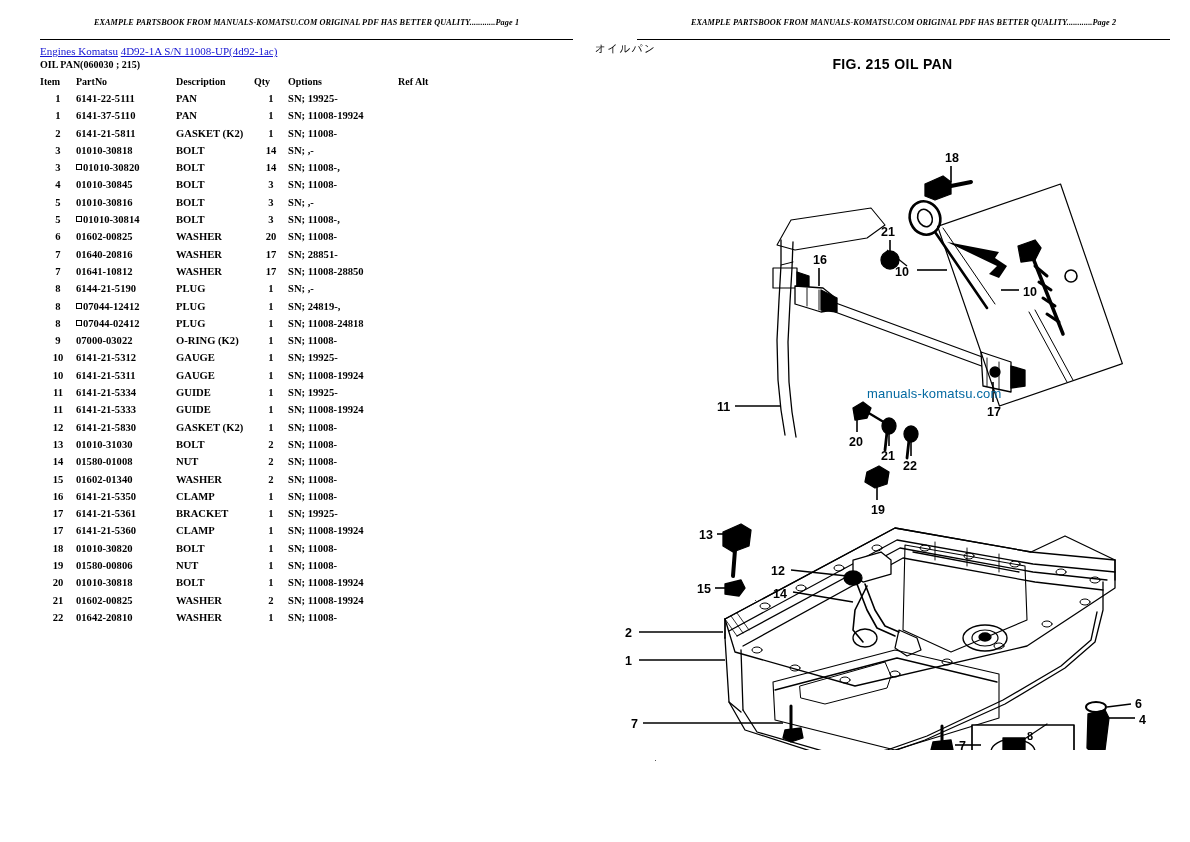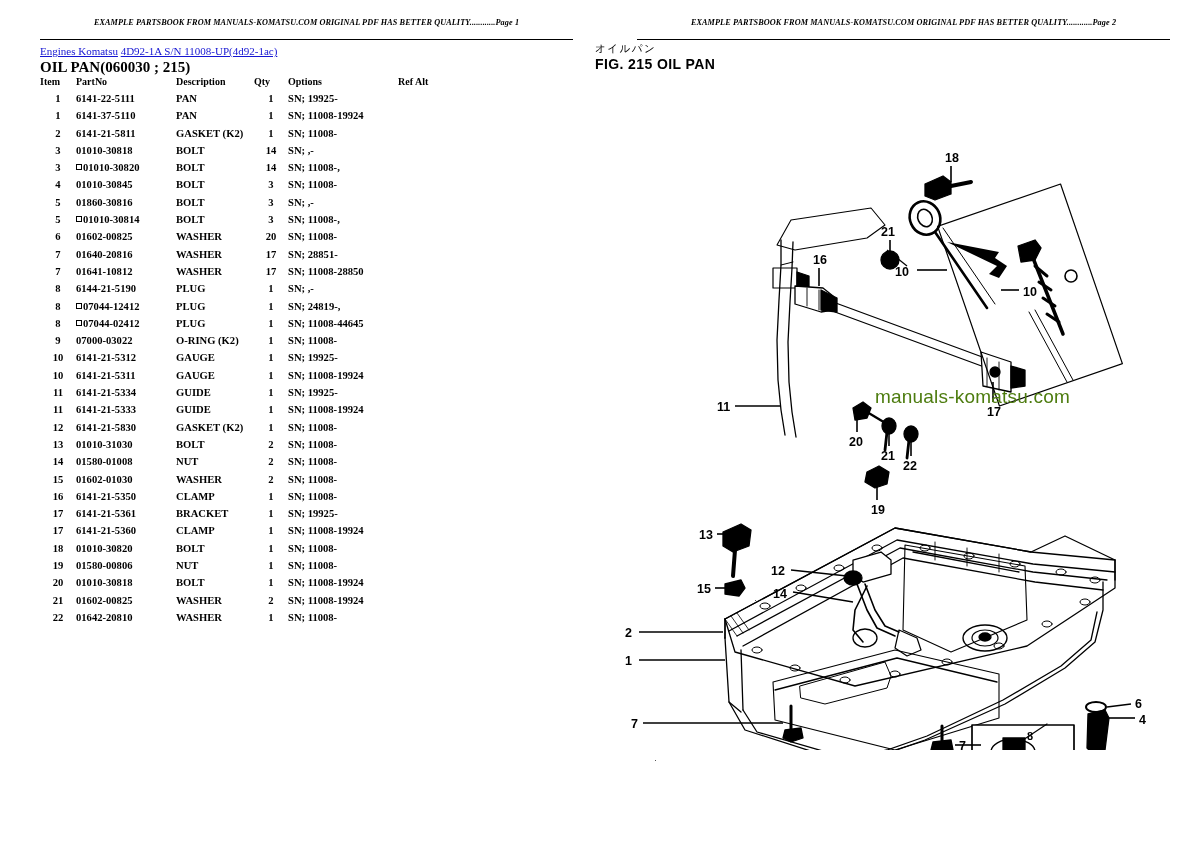--- a/index.html
+++ b/index.html
@@ -28,21 +28,21 @@
   .title-line{
     position:absolute;left:40px;top:45px;
     font-size:11px;font-weight:normal;white-space:nowrap;
   }
   .title-line .lnk{
     color:#1414d2;text-decoration:underline;
   }
   .title-line .lnk2{color:#1414d2;text-decoration:underline;}
   .subtitle-line{
     position:absolute;left:40px;top:59px;
-    font-size:15px;font-weight:bold;color:#000;white-space:nowrap;
+    font-size:10px;font-weight:bold;color:#000;white-space:nowrap;
   }
 
   
   table.parts{
     position:absolute;left:40px;top:76px;
     border-collapse:collapse;
     font-size:10.6px;font-weight:bold;color:#000;
   }
   table.parts th{
     text-align:left;font-weight:bold;
@@ -71,34 +71,34 @@
 
   
   .fig-jp{
     position:absolute;left:0;right:0;top:42px;
     font-size:10.5px;
     font-family:"DejaVu Sans", sans-serif;
     letter-spacing:1.5px;color:#000;
   }
   .fig-title{
     position:absolute;left:0;right:0;top:56px;
-    font-size:14px;font-weight:bold;
+    text-align:center;font-size:14px;font-weight:bold;
     font-family:"Liberation Sans", sans-serif;
     letter-spacing:.4px;color:#000;
   }
 
   
   .diagram{
     position:absolute;left:0;top:90px;width:595px;height:660px;
   }
   .diagram svg{display:block;}
   .watermark{
-    position:absolute;left:280px;top:296px;
+    position:absolute;left:272px;top:296px;
     font-family:"Liberation Sans", sans-serif;
-    font-size:19px;color:#4d7c0f;letter-spacing:.2px;
+    font-size:13px;color:#0369a1;letter-spacing:.2px;
     white-space:nowrap;
   }
   .callout{
     font-family:"Liberation Sans", sans-serif;
     font-size:12.5px;font-weight:bold;fill:#000;
   }
   .jpcap{
     font-family:"DejaVu Sans", sans-serif;
     font-size:6.5px;fill:#000;
   }
@@ -173,21 +173,21 @@
         <tr>
           <td class="c-item">4</td>
           <td class="c-part">01010-30845</td>
           <td class="c-desc">BOLT</td>
           <td class="c-qty">3</td>
           <td class="c-opt">SN; 11008-</td>
           <td class="c-ref"></td>
         </tr>
         <tr>
           <td class="c-item">5</td>
-          <td class="c-part">01860-30816</td>
+          <td class="c-part">01010-30816</td>
           <td class="c-desc">BOLT</td>
           <td class="c-qty">3</td>
           <td class="c-opt">SN; ,-</td>
           <td class="c-ref"></td>
         </tr>
         <tr>
           <td class="c-item">5</td>
           <td class="c-part"><span class="sq"></span>01010-30814</td>
           <td class="c-desc">BOLT</td>
           <td class="c-qty">3</td>
@@ -232,21 +232,21 @@
           <td class="c-desc">PLUG</td>
           <td class="c-qty">1</td>
           <td class="c-opt">SN; 24819-,</td>
           <td class="c-ref"></td>
         </tr>
         <tr>
           <td class="c-item">8</td>
           <td class="c-part"><span class="sq"></span>07044-02412</td>
           <td class="c-desc">PLUG</td>
           <td class="c-qty">1</td>
-          <td class="c-opt">SN; 11008-44645</td>
+          <td class="c-opt">SN; 11008-24818</td>
           <td class="c-ref"></td>
         </tr>
         <tr>
           <td class="c-item">9</td>
           <td class="c-part">07000-03022</td>
           <td class="c-desc">O-RING (K2)</td>
           <td class="c-qty">1</td>
           <td class="c-opt">SN; 11008-</td>
           <td class="c-ref"></td>
         </tr>
@@ -301,21 +301,21 @@
         <tr>
           <td class="c-item">14</td>
           <td class="c-part">01580-01008</td>
           <td class="c-desc">NUT</td>
           <td class="c-qty">2</td>
           <td class="c-opt">SN; 11008-</td>
           <td class="c-ref"></td>
         </tr>
         <tr>
           <td class="c-item">15</td>
-          <td class="c-part">01602-01030</td>
+          <td class="c-part">01602-01340</td>
           <td class="c-desc">WASHER</td>
           <td class="c-qty">2</td>
           <td class="c-opt">SN; 11008-</td>
           <td class="c-ref"></td>
         </tr>
         <tr>
           <td class="c-item">16</td>
           <td class="c-part">6141-21-5350</td>
           <td class="c-desc">CLAMP</td>
           <td class="c-qty">1</td>

